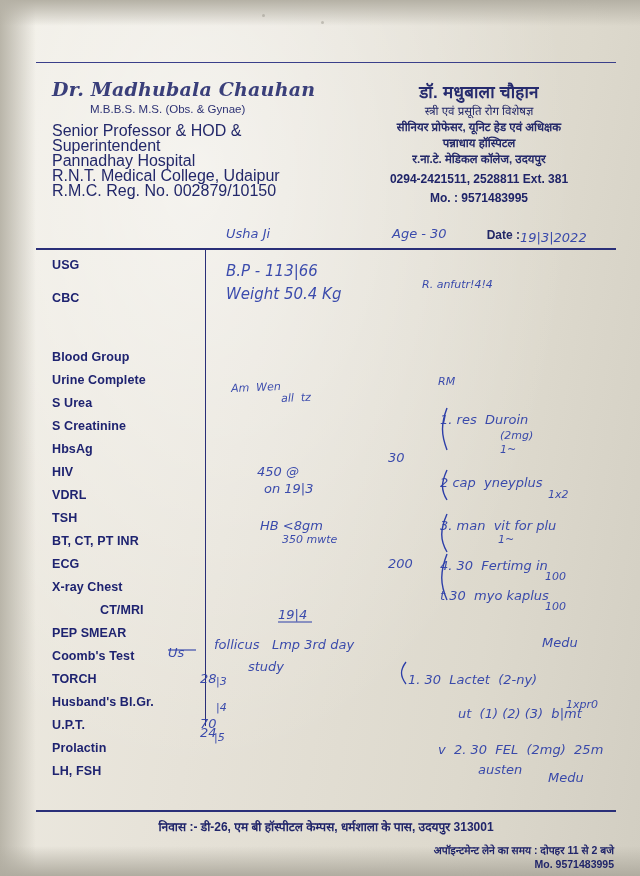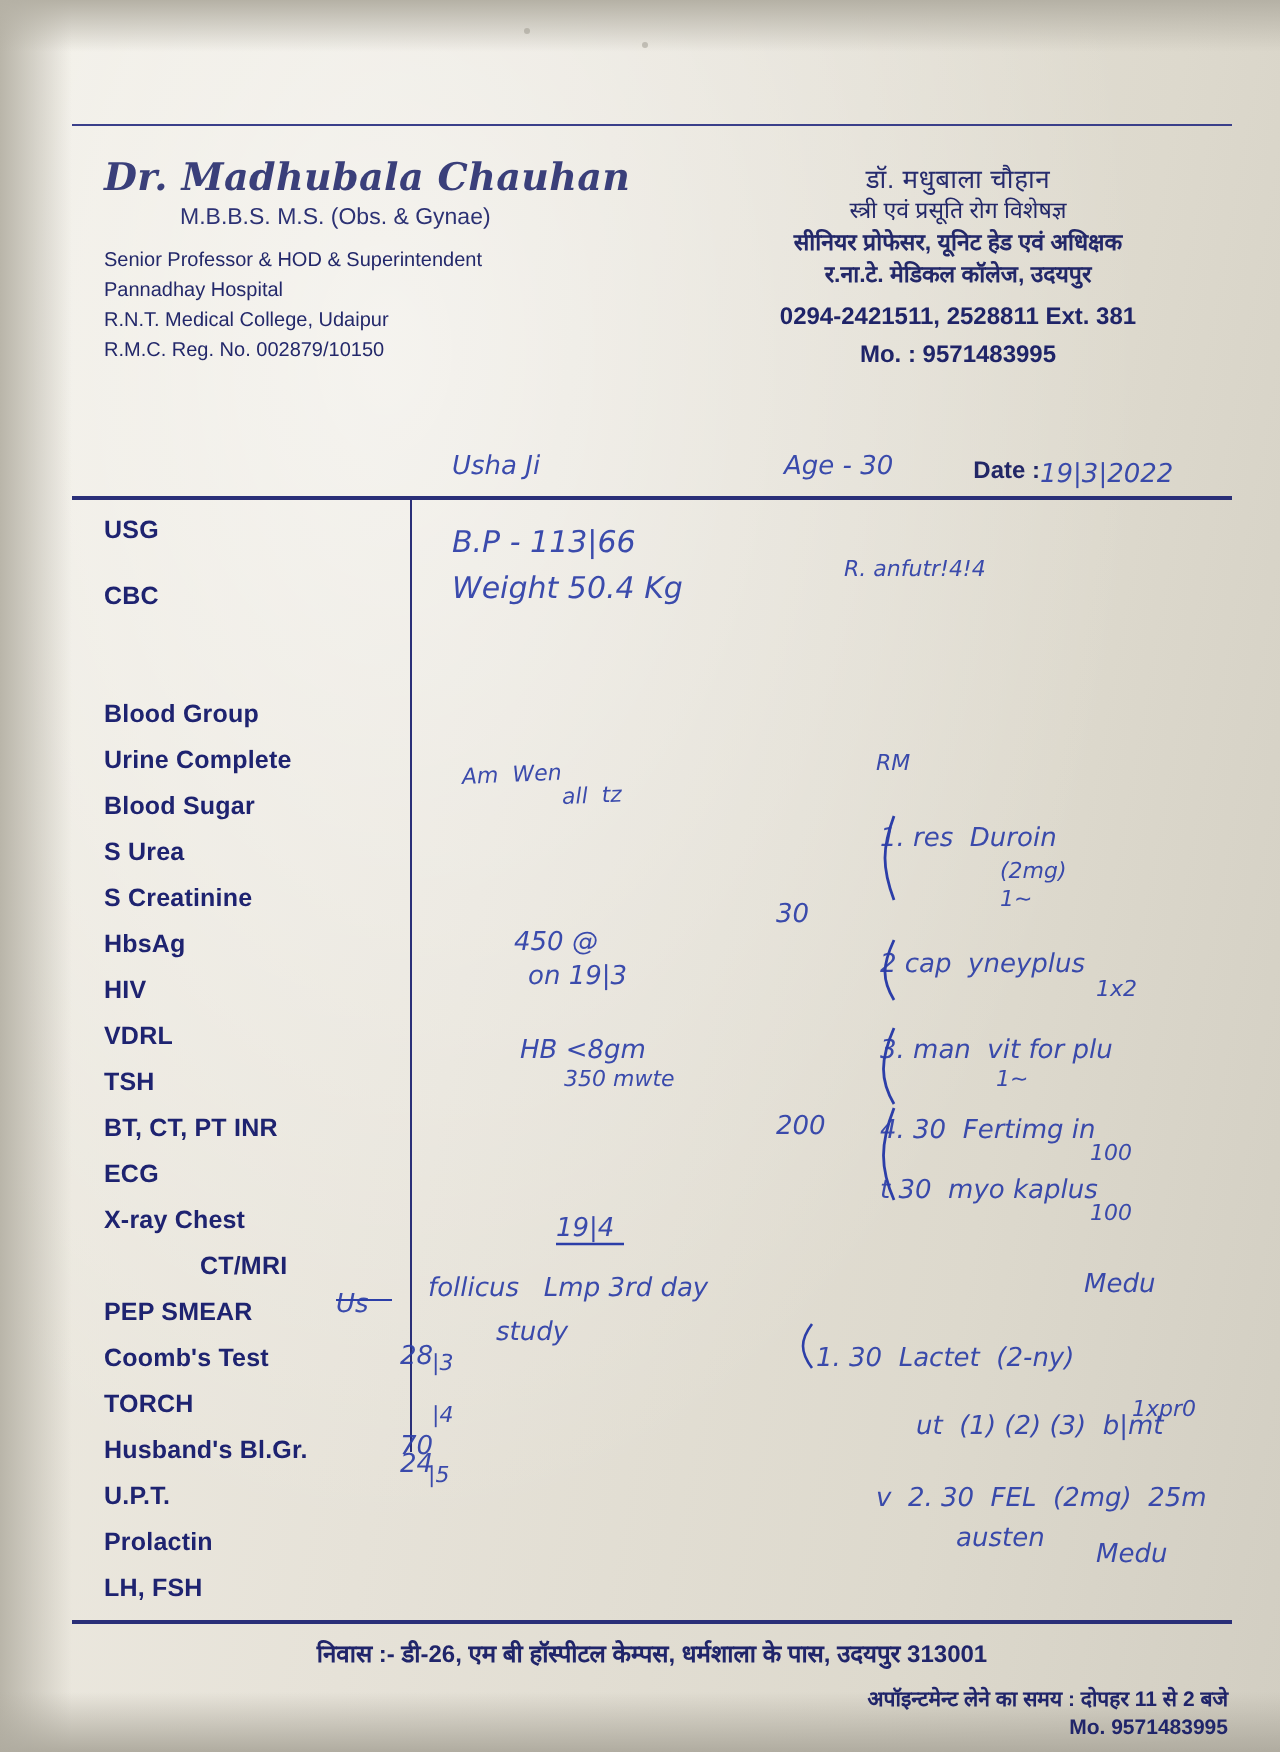--- a/index.html
+++ b/index.html
@@ -63,34 +63,34 @@
     letter-spacing: .2px;
   }
   .doc-deg {
     font-size: 11.5px;
     margin-top: 3px;
     margin-left: 38px;
     color: #2d3274;
   }
   .doc-lines {
     margin-top: 8px;
-    font-size: 10px;
+    font-size: 16px;
     line-height: 15px;
     color: #23286a;
   }
   .hdr-right {
     position: absolute;
     right: 26px; top: 80px;
     width: 270px;
     text-align: center;
     color: #1f2468;
   }
   .doc-name-hi {
-    font-size: 13px;
-    font-weight: normal;
+    font-size: 17px;
+    font-weight: bold;
     color: #262b6e;
     letter-spacing: .3px;
   }
   .hdr-right .ln {
     font-size: 11.5px;
     line-height: 16px;
     font-weight: bold;
     color: #232869;
   }
   .hdr-right .ln.thin { font-weight: normal; }
@@ -209,39 +209,39 @@
       <div>Pannadhay Hospital</div>
       <div>R.N.T. Medical College, Udaipur</div>
       <div>R.M.C. Reg. No. 002879/10150</div>
     </div>
   </div>
 
   <div class="hdr-right">
     <div class="doc-name-hi">डॉ. मधुबाला चौहान</div>
     <div class="ln thin">स्त्री एवं प्रसूति रोग विशेषज्ञ</div>
     <div class="ln">सीनियर प्रोफेसर, यूनिट हेड एवं अधिक्षक</div>
+    <div class="ln">पन्नाधाय हॉस्पिटल</div>
     <div class="ln">र.ना.टे. मेडिकल कॉलेज, उदयपुर</div>
     <div class="phone">0294-2421511, 2528811 Ext. 381</div>
     <div class="phone">Mo. : 9571483995</div>
   </div>
 
   <div class="date-label">Date :</div>
   <div class="hw med" style="left:226px;top:226px;">Usha Ji</div>
   <div class="hw med" style="left:392px;top:226px;">Age - 30</div>
   <div class="hw med" style="left:520px;top:230px;">19|3|2022</div>
   <div class="patient-rule"></div>
 
   <div class="v-divider"></div>
 
   <div class="tests">
     <div class="test-item" style="height:33px;">USG</div>
     <div class="test-item" style="height:23px;">CBC</div>
     <div class="test-item" style="height:23px;margin-top:36px;">Blood Group</div>
     <div class="test-item" style="height:23px;">Urine Complete</div>
-    <div class="test-item" style="height:23px;">Blood Sugar</div>
     <div class="test-item" style="height:23px;">S Urea</div>
     <div class="test-item" style="height:23px;">S Creatinine</div>
     <div class="test-item" style="height:23px;">HbsAg</div>
     <div class="test-item" style="height:23px;">HIV</div>
     <div class="test-item" style="height:23px;">VDRL</div>
     <div class="test-item" style="height:23px;">TSH</div>
     <div class="test-item" style="height:23px;">BT, CT, PT INR</div>
     <div class="test-item" style="height:23px;">ECG</div>
     <div class="test-item" style="height:23px;">X-ray Chest</div>
     <div class="test-item" style="height:23px;margin-left:48px;">CT/MRI</div>

